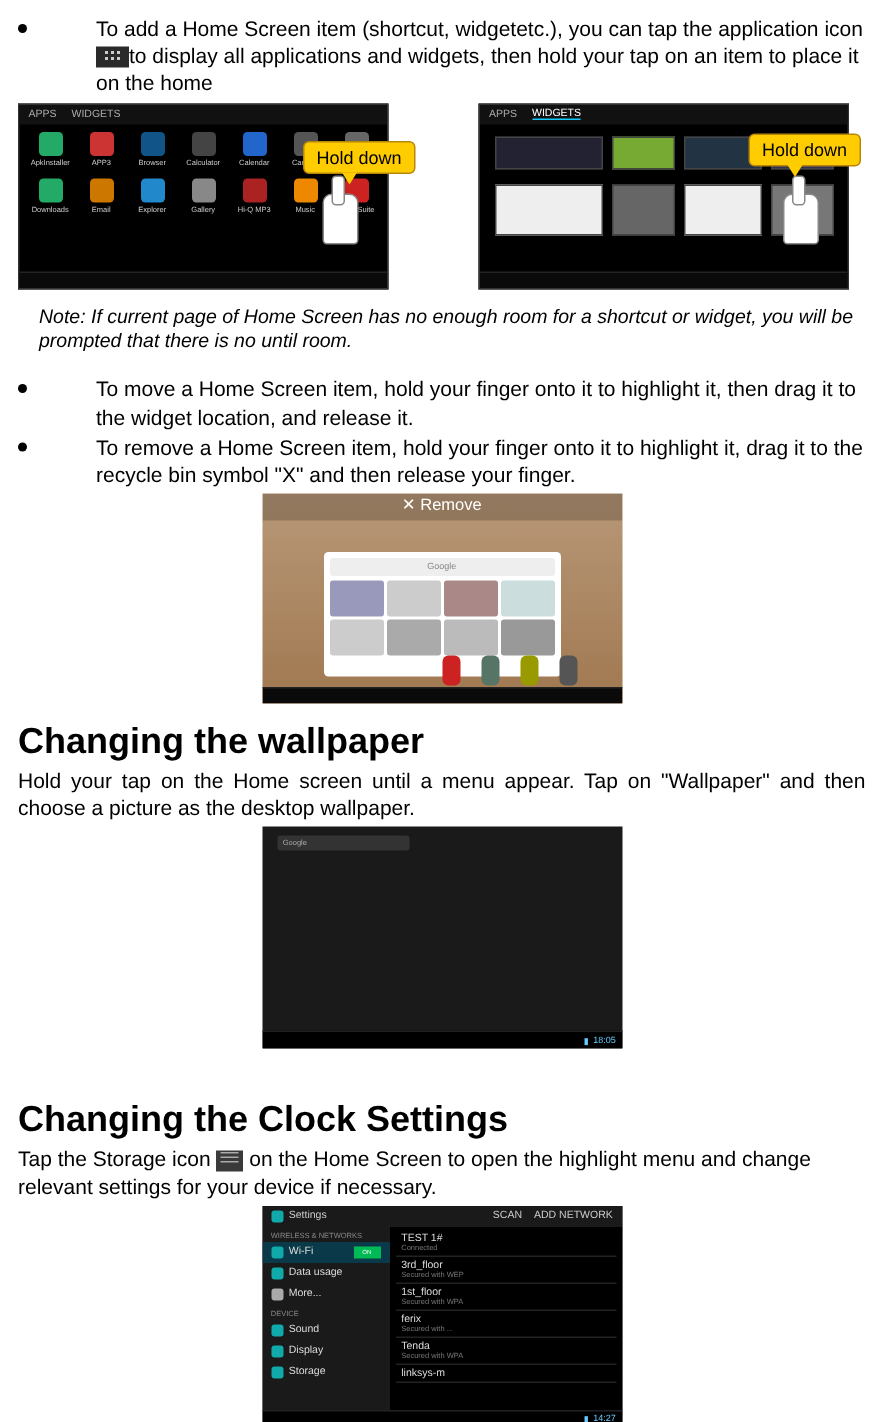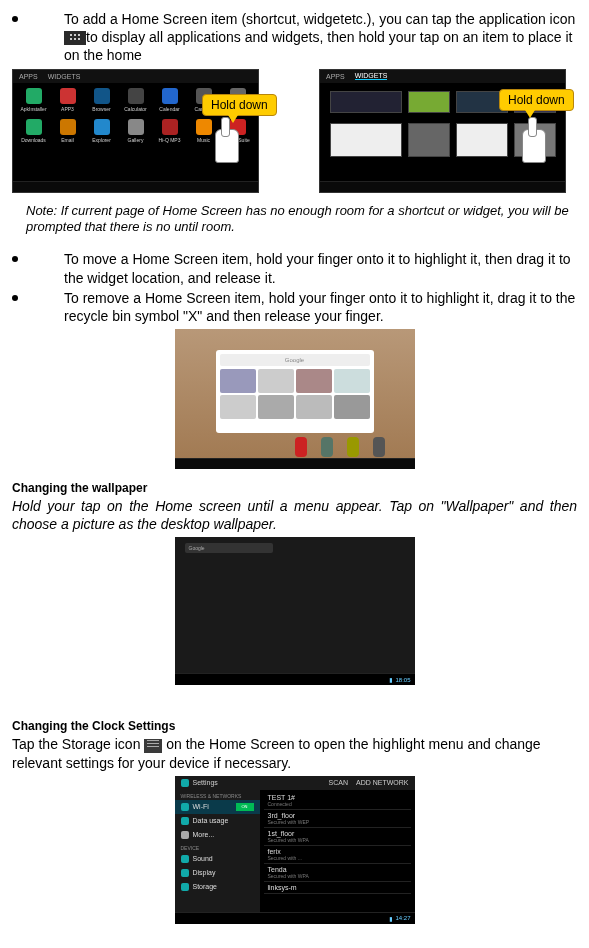--- a/index.html
+++ b/index.html
@@ -175,21 +175,21 @@
     border-right: 5px solid transparent;
     border-top: 8px solid #ffcc00;
   }
   .note {
     font-style: italic;
     font-size: 13px;
     margin: 8px 0 14px 14px;
     line-height: 1.3;
   }
   h2 {
-    font-size: 12px;
+    font-size: 24px;
     font-weight: bold;
     margin: 6px 0 2px 0;
   }
   .para {
     line-height: 1.3;
     margin-bottom: 4px;
   }
   .center-shot {
     display: flex;
     justify-content: center;
@@ -528,20 +528,23 @@
 
 
 <div class="bullet-row">
   <div class="bullet-dot"></div>
   <div class="bullet-text">To remove a Home Screen item, hold your finger onto it to highlight it, drag it to the recycle bin symbol "X" and then release your finger.</div>
 </div>
 
 
 <div class="center-shot">
   <div class="shot-recycle">
+    <div class="recycle-top">
+      <span class="recycle-x">✕ Remove</span>
+    </div>
     <div class="recycle-body">
       <div class="big-widget">
         <div class="big-widget-top">Google</div>
         <div class="thumbs">
           <div class="thumb" style="background:#99b;"></div>
           <div class="thumb" style="background:#ccc;"></div>
           <div class="thumb" style="background:#a88;"></div>
           <div class="thumb" style="background:#cdd;"></div>
           <div class="thumb" style="background:#ccc;"></div>
           <div class="thumb" style="background:#aaa;"></div>
@@ -554,21 +557,21 @@
         <div class="dock-icon" style="background: rgb(204, 34, 34);"></div>
         <div class="dock-icon" style="background: rgb(86, 117, 103);"></div>
         <div class="dock-icon" style="background: rgb(153, 153, 0);"></div>
         <div class="dock-icon" style="background: rgb(85, 85, 85);"></div>
       </div>
     <div class="tablet-navbar"></div>
   </div>
 </div>
 
 <h2>Changing the wallpaper</h2>
-<div class="para" style="text-align:justify;font-style:italic;">Hold your tap on the Home screen until a menu appear. Tap on "Wallpaper" and then choose a picture as the desktop wallpaper.</div>
+<div class="para" style="text-align:justify;">Hold your tap on the Home screen until a menu appear. Tap on "Wallpaper" and then choose a picture as the desktop wallpaper.</div>
 
 
 <div class="center-shot">
   <div class="shot-wallpaper">
     <div class="wp-searchbar">Google</div>
     <div class="wp-status">
       <span>▮</span>
       <span>18:05</span>
     </div>
   </div>

